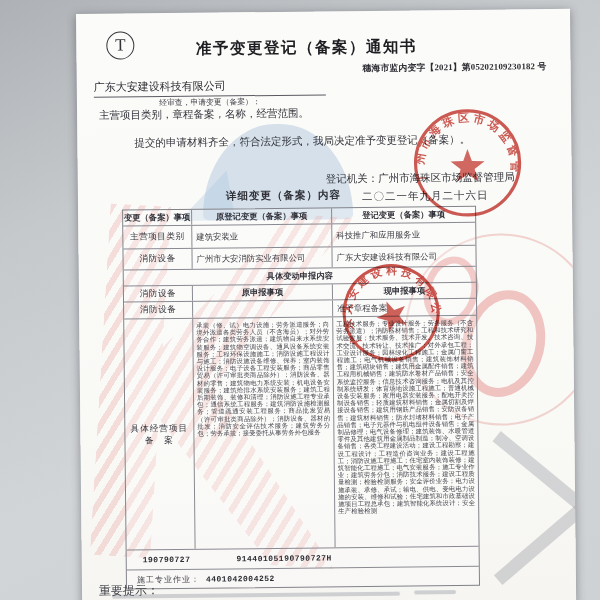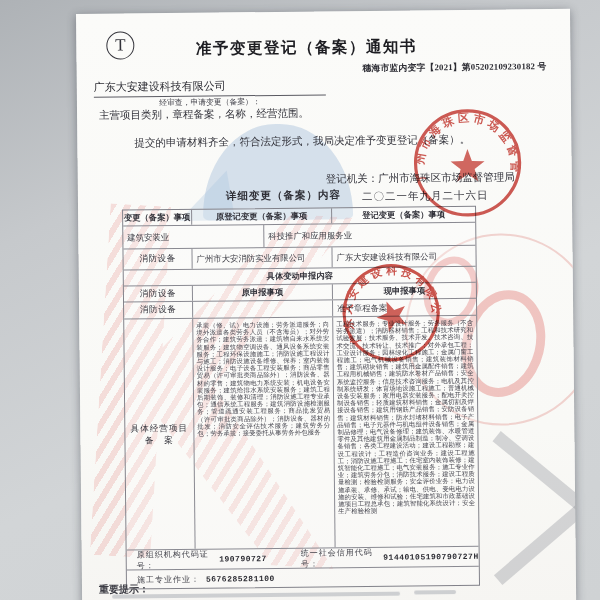--- a/index.html
+++ b/index.html
@@ -69,21 +69,21 @@
   .scope-label{flex-direction:column;font-size:8.6px;line-height:12px;letter-spacing:1px;color:#33333b;}
   .scope-text{font-size:6.4px;line-height:7.2px;text-align:justify;color:#474750;
     padding:3px 3px 0 3px;letter-spacing:.1px;}
   .codes-row{justify-content:flex-start;padding-left:10px;font-size:8px;color:#3a3a42;}
   .codes-row .lab{letter-spacing:1px;color:#45454d;}
   .codes-row .val{font-family:Liberation Mono, monospace;font-weight:600;
     letter-spacing:.5px;margin-left:6px;color:#2e2e35;}
   .gap{width:40px;}
 
   
-  .imp-note{left:17px;top:569px;font-size:10px;font-weight:700;color:#3c3c44;}
+  .imp-note{left:17px;top:569px;font-size:12px;font-weight:400;color:#3c3c44;}
   .faint-line{position:absolute;z-index:2;height:3.5px;background:rgba(140,145,155,.38);
     filter:blur(.6px);border-radius:2px;}
   .f1{left:30px;top:581px;width:288px;}
   .f2{left:332px;top:580px;width:42px;}
 
   
   .seal-authority{left:330px;top:93px;width:120px;height:120px;opacity:.82;}
   .seal-company{left:257px;top:247px;width:110px;height:110px;opacity:.85;transform:rotate(-22deg);}
   .seal text{fill:var(--stamp_red,#c5372f);font-weight:600;font-family:"Liberation Serif",serif;}
   .seal circle{stroke:var(--stamp_red,#c5372f);fill:none;}
@@ -119,20 +119,21 @@
     <div class="content doc-date">二〇二一年九月二十六日</div>
     <div class="content detail-title">详细变更（备案）内容</div>
 
     <div class="content tbl">
       <div class="tr row-h">
         <div class="td c-item cell-head">变更（备案）事项</div>
         <div class="td c-before cell-head">原登记变更（备案）事项</div>
         <div class="td c-after cell-head">登记变更（备案）事项</div>
       </div>
       <div class="tr row-2">
+        <div class="td c-item cell-lab">主营项目类别</div>
         <div class="td c-before cell-val">建筑安装业</div>
         <div class="td c-after cell-val">科技推广和应用服务业</div>
       </div>
       <div class="tr row-3">
         <div class="td c-item cell-lab">消防设备</div>
         <div class="td c-before cell-val">广州市大安消防实业有限公司</div>
         <div class="td c-after cell-val">广东大安建设科技有限公司</div>
       </div>
       <div class="tr row-sec">
         <div class="td full cell-head">具体变动申报内容</div>
@@ -150,31 +151,29 @@
       <div class="tr row-scope">
         <div class="td c-item scope-label">
           <span>具体经营项目</span>
           <span>备　案</span>
         </div>
         <div class="td c-before scope-text">承装（修、试）电力设施；劳务派遣服务；向境外派遣各类劳务人员（不含海员）；对外劳务合作；建筑劳务派遣；建筑物自来水系统安装服务；建筑物空调设备、通风设备系统安装服务；工程环保设施施工；消防设施工程设计与施工；消防设施设备维修、保养；室内装饰设计服务；电子设备工程安装服务；商品零售贸易（许可审批类商品除外）；消防设备、器材的零售；建筑物电力系统安装；机电设备安装服务；建筑给排水系统安装服务；建筑工程后期装饰、装修和清理；消防设施工程专业承包；通信系统工程服务；建筑消防设施检测服务；管道疏通安装工程服务；商品批发贸易（许可审批类商品除外）；消防设备、器材的批发；消防安全评估技术服务；建筑劳务分包；劳务承揽；接受委托从事劳务外包服务</div>
         <div class="td c-after scope-text">工程技术服务；专业设计服务；劳务服务（不含劳务派遣）；消防器材销售；工程和技术研究和试验发展；技术服务、技术开发、技术咨询、技术交流、技术转让、技术推广；对外承包工程；工业设计服务；园林绿化工程施工；金属门窗工程施工；电气机械设备销售；建筑装饰材料销售；建筑砌块销售；建筑用金属配件销售；建筑工程用机械销售；建筑防水卷材产品销售；安全系统监控服务；信息技术咨询服务；电机及其控制系统研发；体育场地设施工程施工；普通机械设备安装服务；家用电器安装服务；配电开关控制设备销售；轻质建筑材料销售；金属切割及焊接设备销售；建筑用钢筋产品销售；安防设备销售；建筑材料销售；防水封堵材料销售；电子产品销售；电子元器件与机电组件设备销售；金属制品修理；电气设备修理；建筑装饰、水暖管道零件及其他建筑用金属制品制造；制冷、空调设备销售；各类工程建设活动；建设工程勘察；建设工程设计；工程造价咨询业务；建设工程施工；消防设施工程施工；住宅室内装饰装修；建筑智能化工程施工；电气安装服务；施工专业作业；建筑劳务分包；消防技术服务；建设工程质量检测；检验检测服务；安全评价业务；电力设施承装、承修、承试；输电、供电、受电电力设施的安装、维修和试验；住宅建筑和市政基础设施项目工程总承包；建筑智能化系统设计；安全生产检验检测</div>
       </div>
       <div class="tr row-f1">
         <div class="td full codes-row">
-          <span class="lab">原组织机构代码证号：</span>
           <span class="val">190790727</span>
           <span class="gap"></span>
-          <span class="lab">统一社会信用代码号：</span>
           <span class="val">91440105190790727H</span>
         </div>
       </div>
       <div class="tr row-f2">
         <div class="td full codes-row">
           <span class="lab">施工专业作业：</span>
-          <span class="val">5676285281100</span>
+          <span class="val">4401042004252</span>
         </div>
       </div>
     </div>
 
     <div class="content imp-note">重要提示：</div>
     <div class="faint-line f1"></div>
     <div class="faint-line f2"></div>
 
     <svg class="seal seal-authority" viewBox="0 0 120 120">
       <circle cx="60" cy="60" r="52" stroke-width="3.2"></circle>

